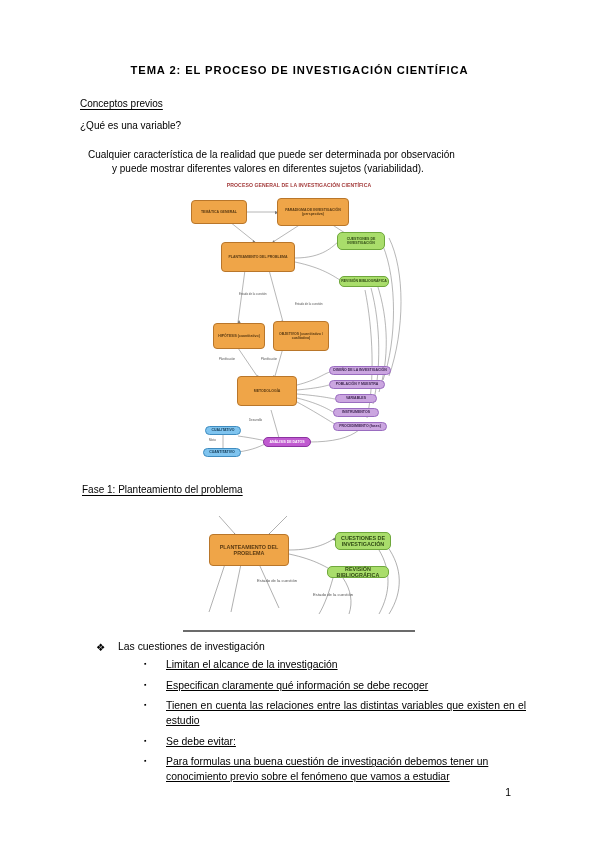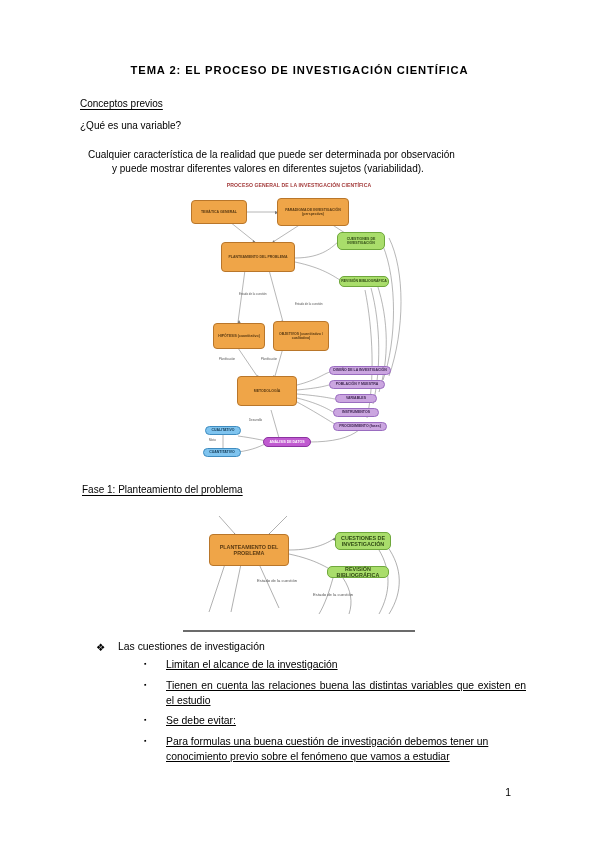--- a/index.html
+++ b/index.html
@@ -260,23 +260,27 @@
 
   <div class="list-wrap">
     <div class="lvl1">
       <span class="mk">❖</span>
       <span class="tx">Las cuestiones de investigación</span>
     </div>
     <div class="lvl2">
       <span class="mk">▪</span>
       <span class="tx">Limitan el alcance de la investigación</span>
     </div>
+    <div class="lvl2">
+      <span class="mk">▪</span>
+      <span class="tx">Especifican claramente qué información se debe recoger</span>
+    </div>
     <div class="lvl2 just">
       <span class="mk">▪</span>
-      <span class="tx">Tienen en cuenta las relaciones buena las distintas variables que existen en el estudio</span>
+      <span class="tx">Tienen en cuenta las relaciones entre las distintas variables que existen en el estudio</span>
     </div>
     <div class="lvl2">
       <span class="mk">▪</span>
       <span class="tx">Se debe evitar:</span>
     </div>
     <div class="lvl2">
       <span class="mk">▪</span>
       <span class="tx">Para formulas una buena cuestión de investigación debemos tener un conocimiento previo sobre el fenómeno que vamos a estudiar</span>
     </div>
   </div>

